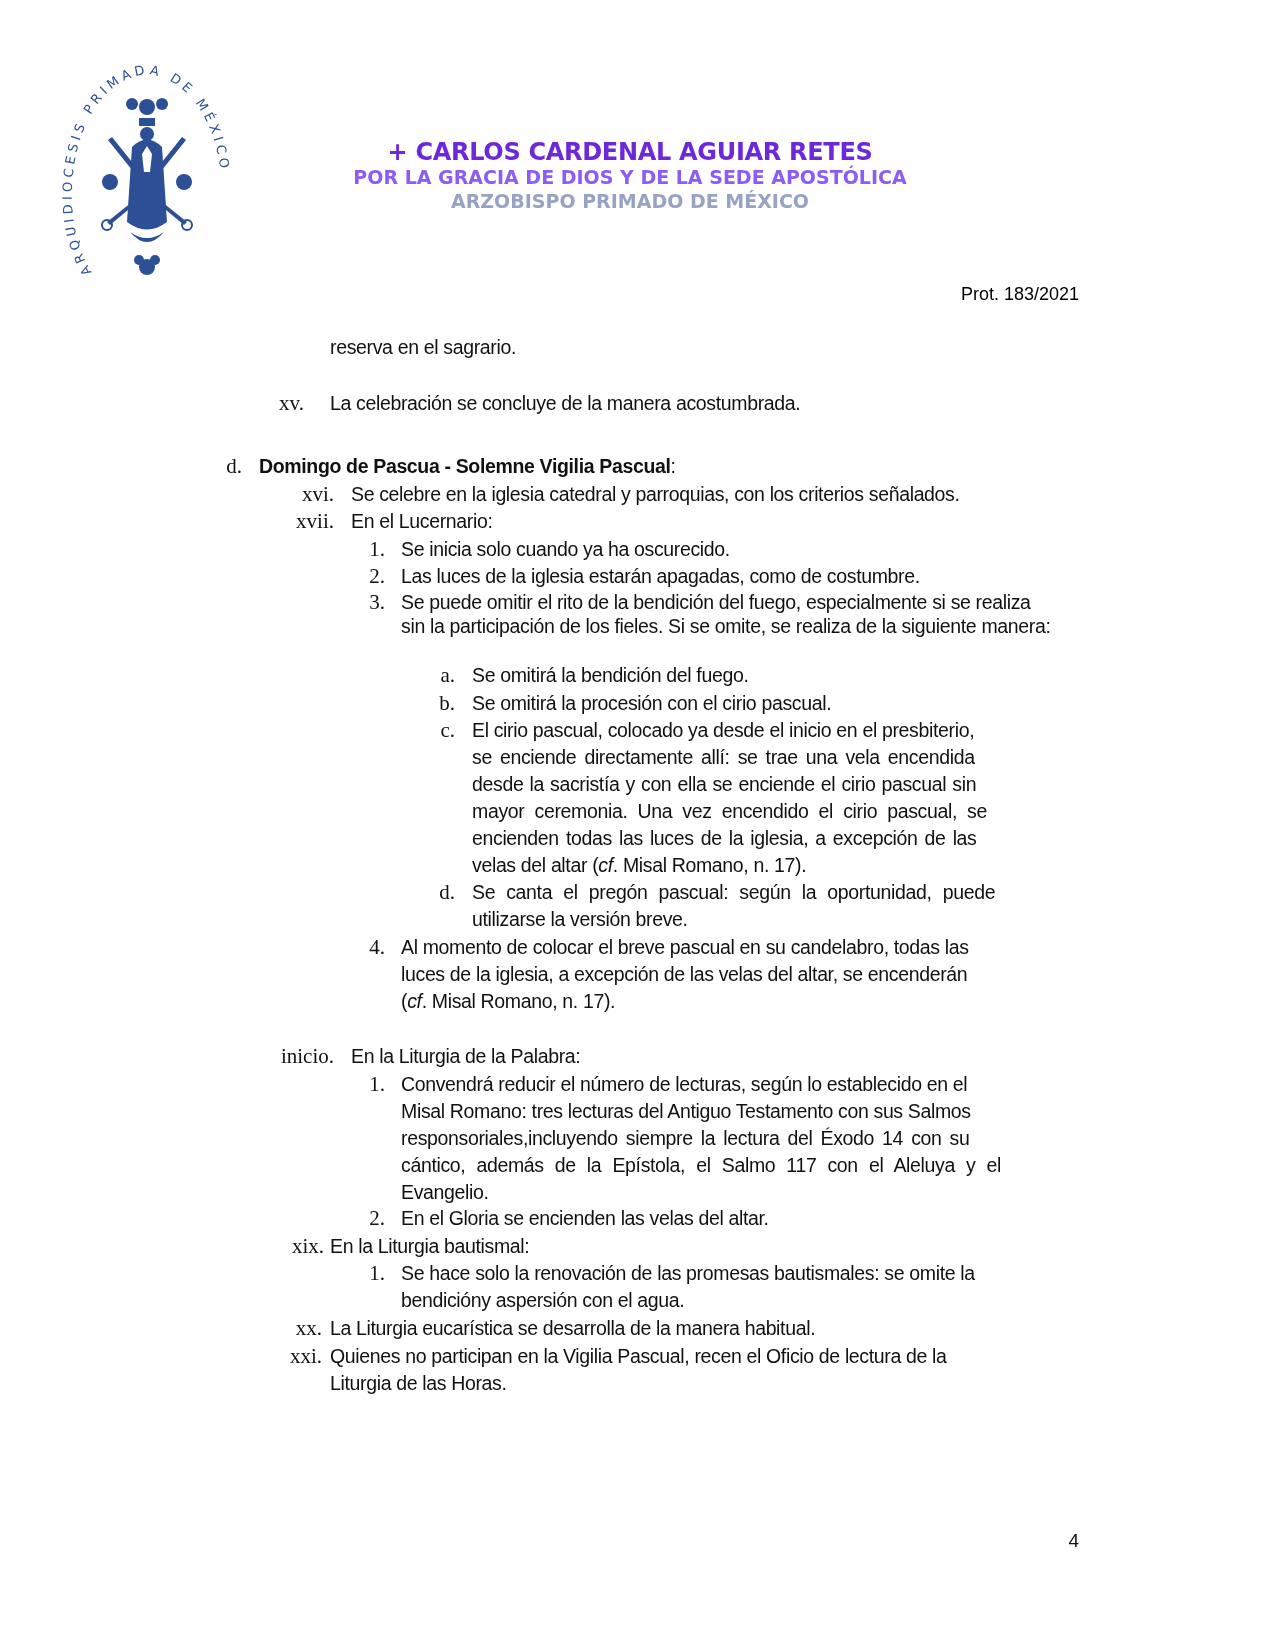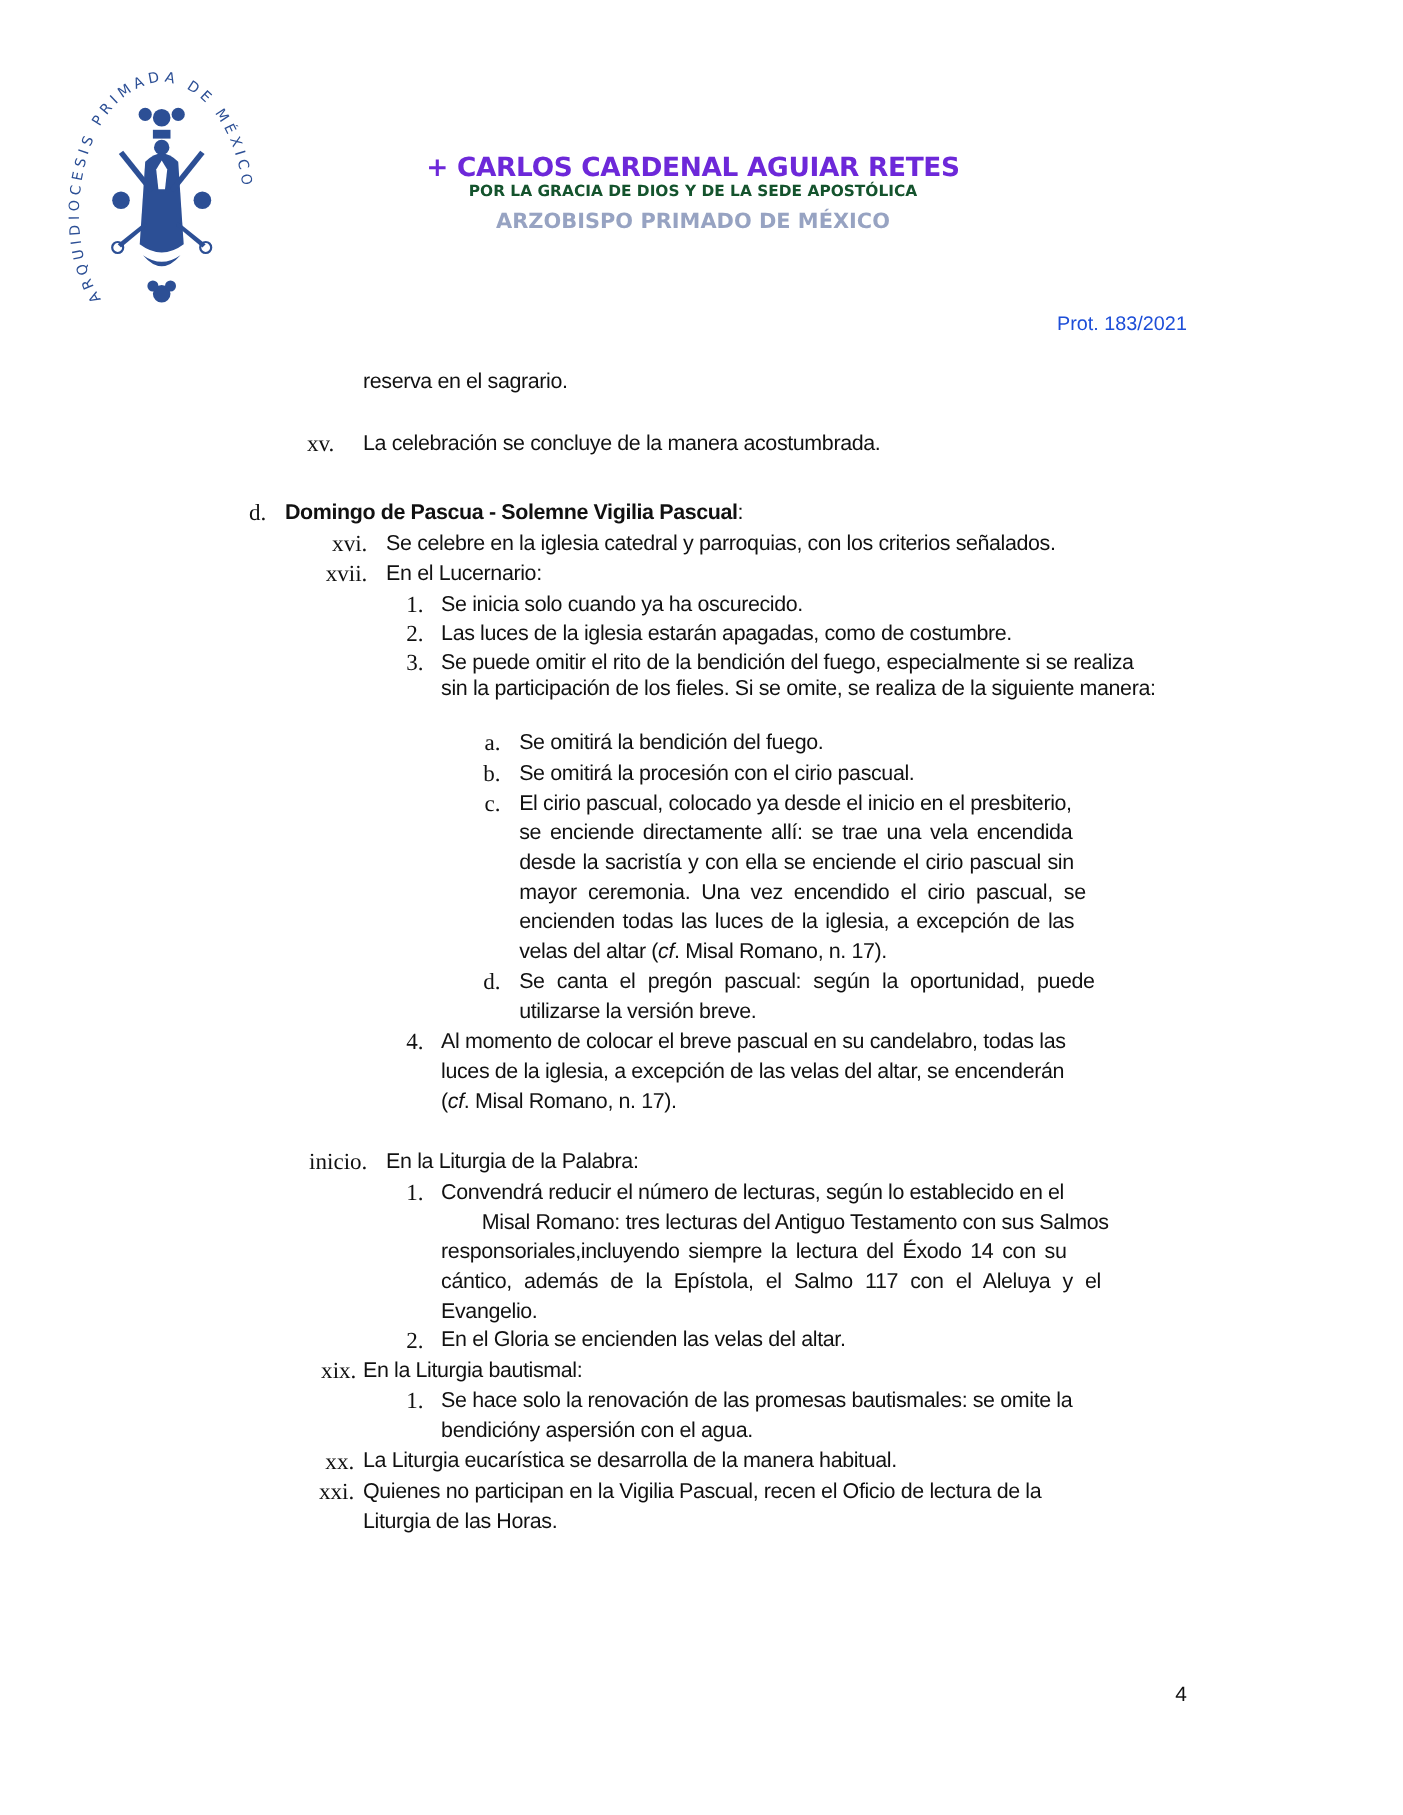--- a/index.html
+++ b/index.html
@@ -1,23 +1,23 @@
 <!DOCTYPE html>
 <html><head>
 <meta charset="utf-8">
 <style>
   html, body { margin: 0; padding: 0; background: #ffffff; }
   body { width: 1275px; height: 1650px; position: relative; overflow: hidden;
          font-family: "Liberation Sans Narrow", "Liberation Sans", sans-serif; color: #111; }
   .logo { position: absolute; left: 62px; top: 62px; width: 170px; height: 230px; }
   .hdr { position: absolute; left: 300px; width: 660px; text-align: center; font-family: "DejaVu Sans", sans-serif; font-weight: bold; }
   .hdr1 { top: 138px; font-size: 24px; color: #6d28d9; letter-spacing: -0.3px; }
-  .hdr2 { top: 166px; font-size: 14px; color: #14532d; }
+  .hdr2 { top: 166px; font-size: 19px; color: #8b5cf6; }
   .hdr3 { top: 190px; font-size: 19px; color: #97a3c2; }
-  .prot { position: absolute; right: 196px; top: 284px; font-family: "Liberation Sans", sans-serif; font-size: 18px; color: #1d4ed8; }
+  .prot { position: absolute; right: 196px; top: 284px; font-family: "Liberation Sans", sans-serif; font-size: 18px; color: #000000; }
   .pnum { position: absolute; right: 196px; top: 1530px; font-family: "Liberation Sans", sans-serif; font-size: 19px; }
   .line { position: absolute; font-size: 19.5px; line-height: 27px; white-space: nowrap; letter-spacing: -0.35px; }
   .mk { position: absolute; font-family: "Liberation Serif", serif; font-size: 21px; line-height: 27px; text-align: right; }
   .bold { font-weight: bold; }
   i { font-style: italic; }
 </style>
 </head>
 <body>
 
 <div class="logo">
@@ -97,21 +97,21 @@
 
 <div class="mk" style="left:355px; width:30px; top:934px;">4.</div>
 <div class="line" style="left:401px; top:934px;">Al momento de colocar el breve pascual en su candelabro, todas las</div>
 <div class="line" style="left:401px; top:961px;">luces de la iglesia, a excepción de las velas del altar, se encenderán</div>
 <div class="line" style="left:401px; top:988px;"><span>(</span><i>cf</i><span>. Misal Romano, n. 17).</span></div>
 
 <div class="mk" style="left:270px; width:64px; top:1043px;">inicio.</div>
 <div class="line" style="left:351px; top:1043px;">En la Liturgia de la Palabra:</div>
 <div class="mk" style="left:355px; width:30px; top:1071px;">1.</div>
 <div class="line" style="left:401px; top:1071px;">Convendrá reducir el número de lecturas, según lo establecido en el</div>
-<div class="line" style="left:401px; top:1098px;margin-left:37px;">Misal Romano: tres lecturas del Antiguo Testamento con sus Salmos</div>
+<div class="line" style="left:401px; top:1098px;">Misal Romano: tres lecturas del Antiguo Testamento con sus Salmos</div>
 <div class="line" style="left:401px; top:1125px; word-spacing:3px;">responsoriales,incluyendo siempre la lectura del Éxodo 14 con su</div>
 <div class="line" style="left:401px; top:1152px; word-spacing:6px;">cántico, además de la Epístola, el Salmo 117 con el Aleluya y el</div>
 <div class="line" style="left:401px; top:1179px;">Evangelio.</div>
 <div class="mk" style="left:355px; width:30px; top:1205px;">2.</div>
 <div class="line" style="left:401px; top:1205px;">En el Gloria se encienden las velas del altar.</div>
 
 <div class="mk" style="left:272px; width:52px; top:1233px;">xix.</div>
 <div class="line" style="left:330px; top:1233px;">En la Liturgia bautismal:</div>
 <div class="mk" style="left:355px; width:30px; top:1260px;">1.</div>
 <div class="line" style="left:401px; top:1260px;">Se hace solo la renovación de las promesas bautismales: se omite la</div>

